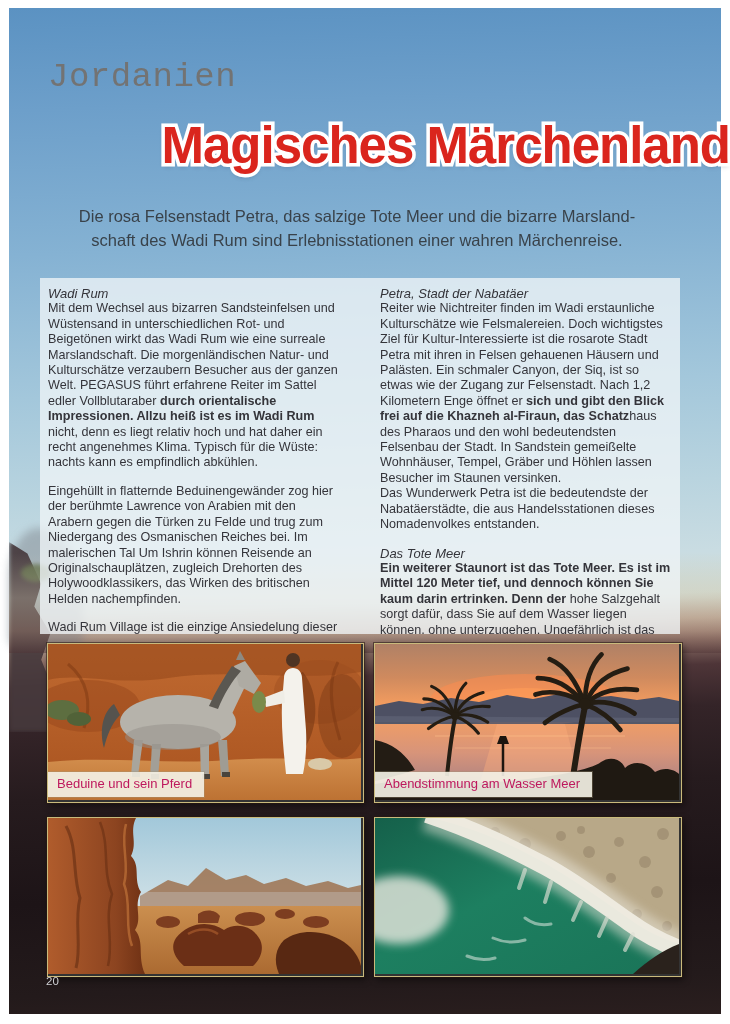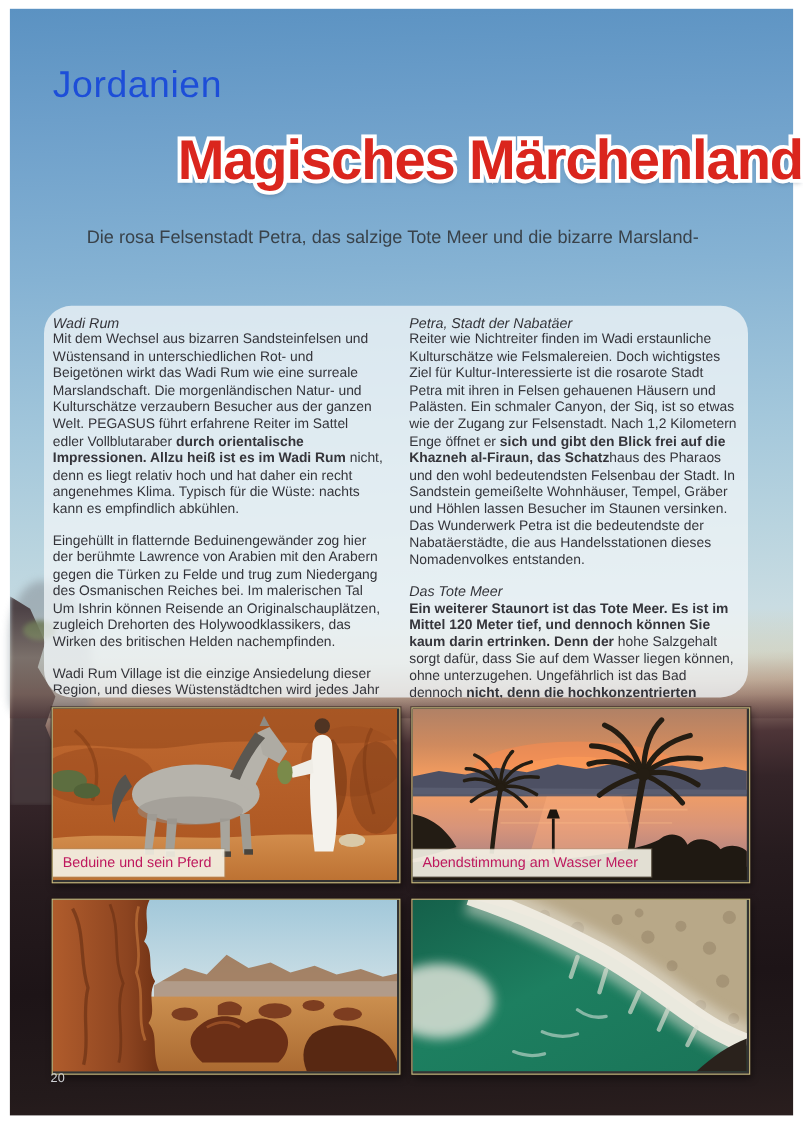--- a/index.html
+++ b/index.html
@@ -12,33 +12,33 @@
         #342428 70%, #261b1e 77%, #1d1417 87%, #231a1b 96%, #2a1e1e 100%);}
   .bg-mountain{position:absolute;left:0;top:520px;width:74px;height:120px;background:#8f9aa2;
       opacity:.65;filter:blur(4px);border-radius:40% 60% 10% 10%;}
   .bg-rock{position:absolute;left:0;top:534px;width:46px;height:190px;background:#46393c;
       opacity:.92;filter:blur(2px);clip-path:polygon(0 0,40% 6%,70% 22%,55% 34%,90% 48%,70% 62%,100% 80%,100% 100%,0 100%);}
   .bg-bush{position:absolute;left:12px;top:556px;width:30px;height:18px;background:#62714c;
       opacity:.85;filter:blur(2px);border-radius:50%;}
   .bg-haze{position:absolute;left:0;top:545px;right:0;height:100px;
       background:linear-gradient(180deg,rgba(214,216,204,0) 0%,rgba(208,198,176,.35) 45%,rgba(168,134,116,.4) 78%,rgba(80,52,54,.45) 100%);}
 
-  .kicker{position:absolute;left:48px;top:58px;font-family:Liberation Sans, sans-serif;
-      font-size:34px;color:#1d4ed8;letter-spacing:.5px;}
+  .kicker{position:absolute;left:48px;top:58px;font-family:Liberation Mono, monospace;
+      font-size:34px;color:#737373;letter-spacing:.5px;}
   .title-wrap{position:absolute;left:0;right:0;top:118px;text-align:right;
       font-weight:800;font-size:51px;letter-spacing:-1px;line-height:56px;white-space:nowrap;}
   .title-stroke{position:absolute;left:0;right:0;top:0;color:#ffffff;
       -webkit-text-stroke:7px #ffffff;text-shadow:0 3px 5px rgba(30,50,80,.35);}
   .title-fill{position:relative;color:#da251d;z-index:1;}
   .subtitle{position:absolute;left:0;right:16px;top:204px;text-align:center;
       font-size:16.5px;line-height:24px;color:#39424a;}
 
   .text-panel{position:absolute;left:40px;top:278px;width:640px;height:356px;
       background:rgba(240,245,247,.78);box-sizing:border-box;padding:8px 8px 0 8px;
-      display:flex;gap:24px;overflow:hidden;border-radius:25px;}
+      display:flex;gap:40px;overflow:hidden;}
   .col{width:300px;font-size:12.6px;line-height:15.4px;color:#34343a;}
   .col .h{font-style:italic;font-size:13px;}
   .col p{margin:0 0 13px 0;}
   .col p .b{font-weight:bold;}
 
   .photo{position:absolute;border:1px solid #c9ba7c;box-shadow:0 0 0 1px rgba(40,25,18,.55),2px 3px 7px rgba(0,0,0,.45);
       overflow:hidden;background:#333;}
   .photo svg{display:block;}
   #photo1{left:47px;top:643px;width:315px;height:158px;}
   #photo2{left:374px;top:643px;width:306px;height:158px;}
@@ -62,20 +62,21 @@
 
   <div class="kicker">Jordanien</div>
 
   <div class="title-wrap">
     <span class="title-stroke">Magisches Märchenland</span>
     <span class="title-fill">Magisches Märchenland</span>
   </div>
 
   <div class="subtitle">
     <span>Die rosa Felsenstadt Petra, das salzige Tote Meer und die bizarre Marsland-</span><br>
+    <span>schaft des Wadi Rum sind Erlebnisstationen einer wahren Märchenreise.</span>
   </div>
 
   <div class="text-panel">
       <div class="col">
         <div class="h">Wadi Rum</div>
         <p><span>Mit dem Wechsel aus bizarren Sandsteinfelsen und Wüstensand in unterschiedlichen Rot- und Beigetönen wirkt das Wadi Rum wie eine surreale Marslandschaft. Die morgenländischen Natur- und Kulturschätze verzaubern Besucher aus der ganzen Welt. PEGASUS führt erfahrene Reiter im Sattel edler Vollblutaraber </span><span class="b">durch orientalische Impressionen. Allzu heiß ist es im Wadi Rum </span><span>nicht, denn es liegt relativ hoch und hat daher ein recht angenehmes Klima. Typisch für die Wüste: nachts kann es empfindlich abkühlen.</span></p>
         <p><span>Eingehüllt in flatternde Beduinengewänder zog hier der berühmte Lawrence von Arabien mit den Arabern gegen die Türken zu Felde und trug zum Niedergang des Osmanischen Reiches bei. Im malerischen Tal Um Ishrin können Reisende an Originalschauplätzen, zugleich Drehorten des Holywoodklassikers, das Wirken des britischen Helden nachempfinden.</span></p>
         <p><span>Wadi Rum Village ist die einzige Ansiedelung dieser Region, und dieses Wüstenstädtchen wird jedes Jahr zum turbulenten Touristenzentrum. Kamele und Geländewagen stehen für Wüstenexkursionen bereit. Reiter bevorzugen natürlich echte arabische Pferde.</span></p>
       </div>
       <div class="col">

